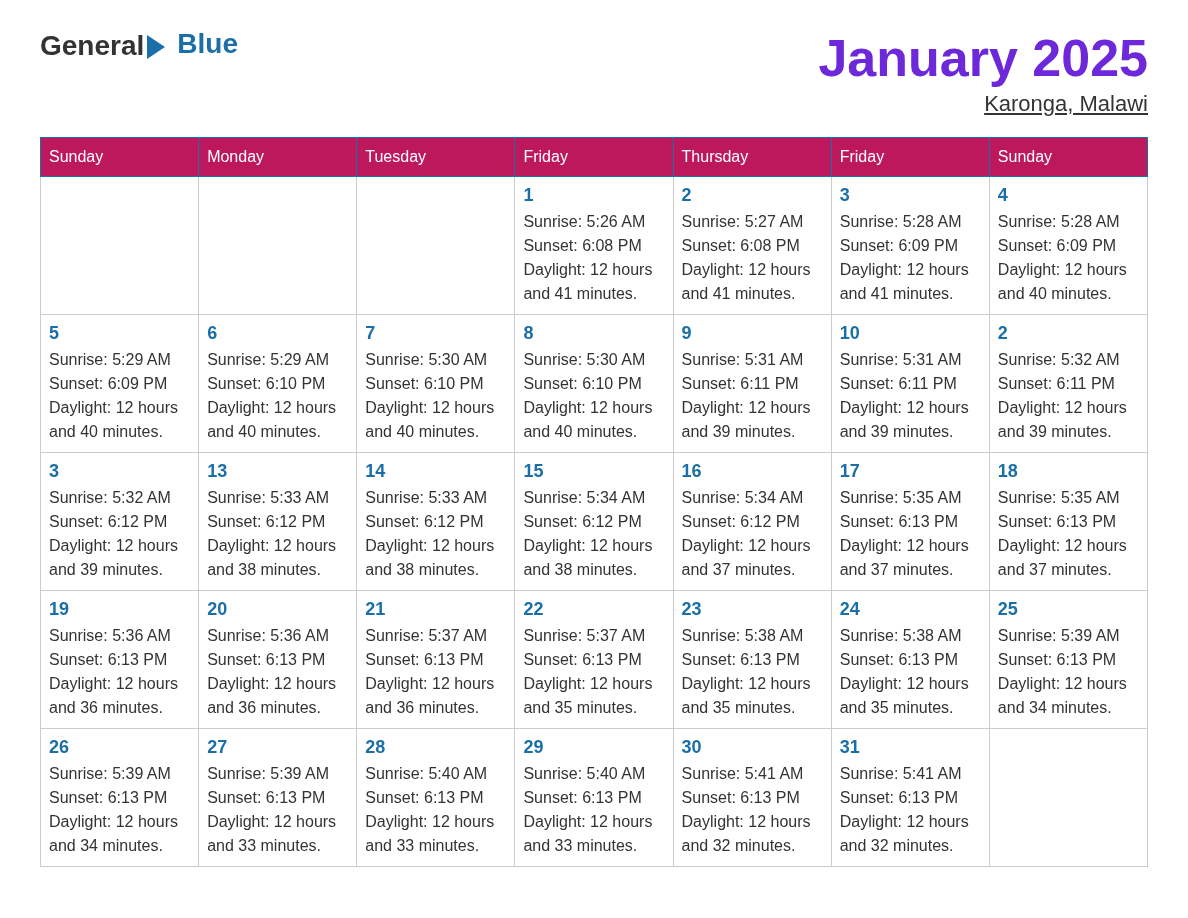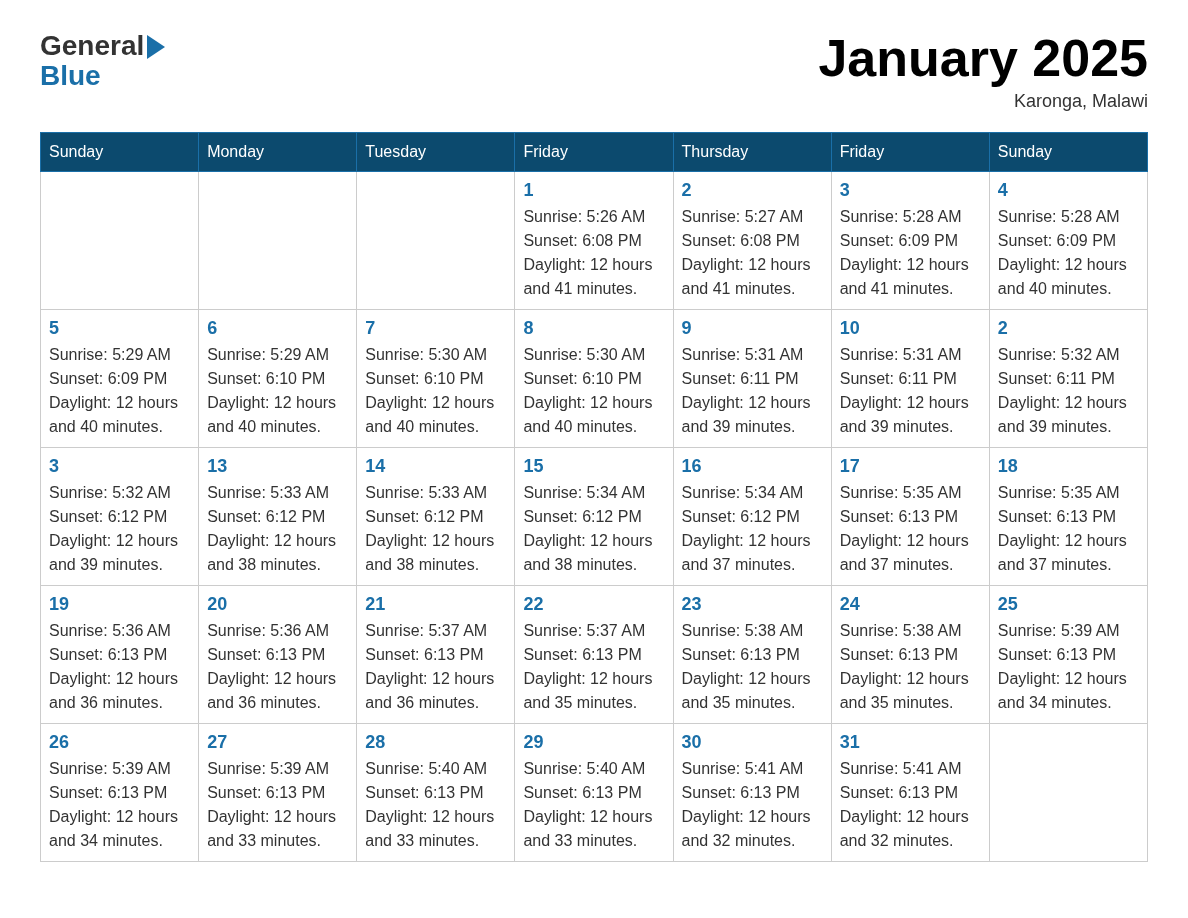--- a/index.html
+++ b/index.html
@@ -20,35 +20,36 @@
       font-size: 28px;
       font-weight: bold;
       color: #333;
     }
     .title-block {
       text-align: right;
     }
     .calendar-title {
       font-size: 52px;
       font-weight: bold;
-      color: #000000;
+      color: #6d28d9;
       line-height: 1.1;
     }
     .calendar-subtitle {
-      font-size: 18px;
+      font-size: 22px;
       color: #333;
       margin-top: 4px;
+      text-decoration: underline;
     }
     .calendar {
       width: 100%;
       border-collapse: collapse;
       border: 1px solid #ccc;
     }
     .calendar th {
-      background-color: #0c4a6e;
+      background-color: #be185d;
       color: #ffffff;
       font-size: 16px;
       font-weight: normal;
       padding: 10px 8px;
       text-align: left;
       border: 1px solid #1a6fa8;
     }
     .calendar td {
       vertical-align: top;
       border: 1px solid #ccc;
@@ -67,32 +68,32 @@
     .day-info {
       font-size: 16px;
       color: #333;
       line-height: 1.5;
     }
     .empty-cell {
       background: #fff;
     }
     .logo-wrapper {
       display: flex;
-      flex-direction: column;
+      flex-direction: row;
       align-items: flex-start;
     }
     .logo-line1 {
       display: flex;
       align-items: center;
     }
     .logo-line2 {
       font-size: 28px;
       font-weight: bold;
       color: #1a6fa8;
-      margin-left: 0;
+      margin-left: 12px;
       line-height: 1;
     }
     .triangle-right {
       display: inline-block;
       width: 0;
       height: 0;
       border-top: 12px solid transparent;
       border-bottom: 12px solid transparent;
       border-left: 18px solid #1a6fa8;
       margin-left: 3px;

